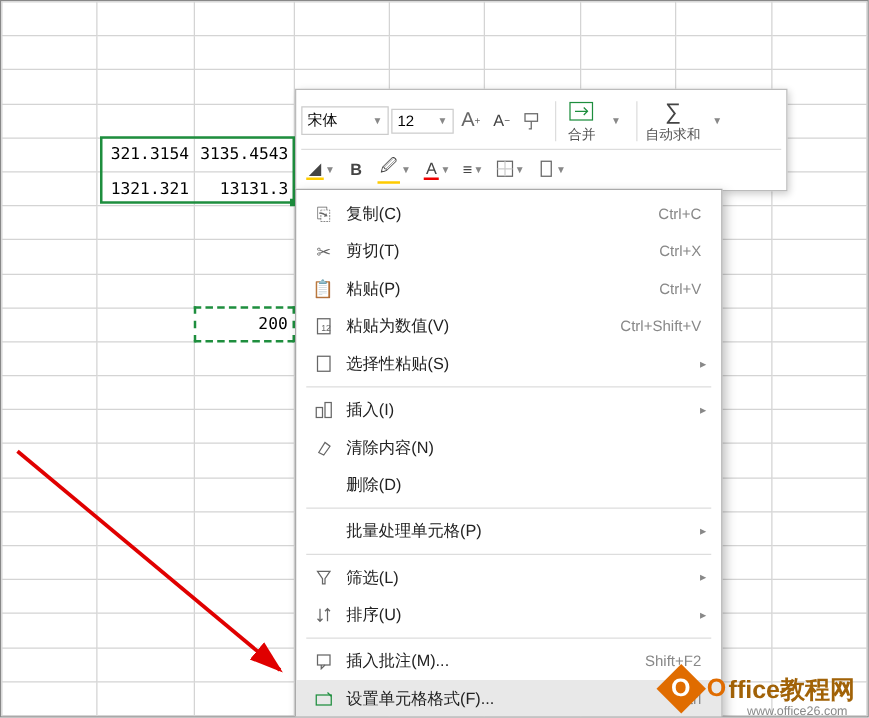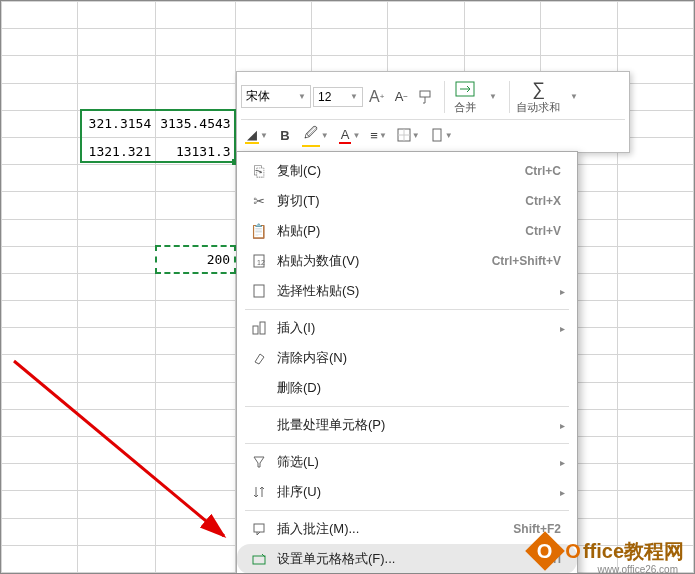--- a/index.html
+++ b/index.html
@@ -97,31 +97,30 @@
     .menu-item {
       display: flex;
       align-items: center;
       padding: 6px 10px;
       cursor: pointer;
       font-size: 13px;
       color: #222;
     }
     .menu-item:hover, .menu-item.hover {
       background: #e8e8e8;
-      border-radius: 13px;
     }
     .menu-icon {
       width: 24px;
       display: inline-flex;
       justify-content: center;
       color: #666;
       font-size: 14px;
     }
     .menu-label { flex: 1; padding-left: 6px; }
-    .menu-shortcut { color: #888; font-size: 12px; padding-right: 6px; font-weight: bold; }
+    .menu-shortcut { color: #888; font-size: 12px; padding-right: 6px; }
     .menu-arrow { color: #888; font-size: 10px; padding-right: 2px; }
     .menu-sep { border-top: 1px solid #ddd; margin: 3px 8px; }
     .arrow-line {
       position: absolute;
       top: 350px; left: 8px;
       width: 230px; height: 200px;
       pointer-events: none;
     }
     .watermark {
       position: absolute;

